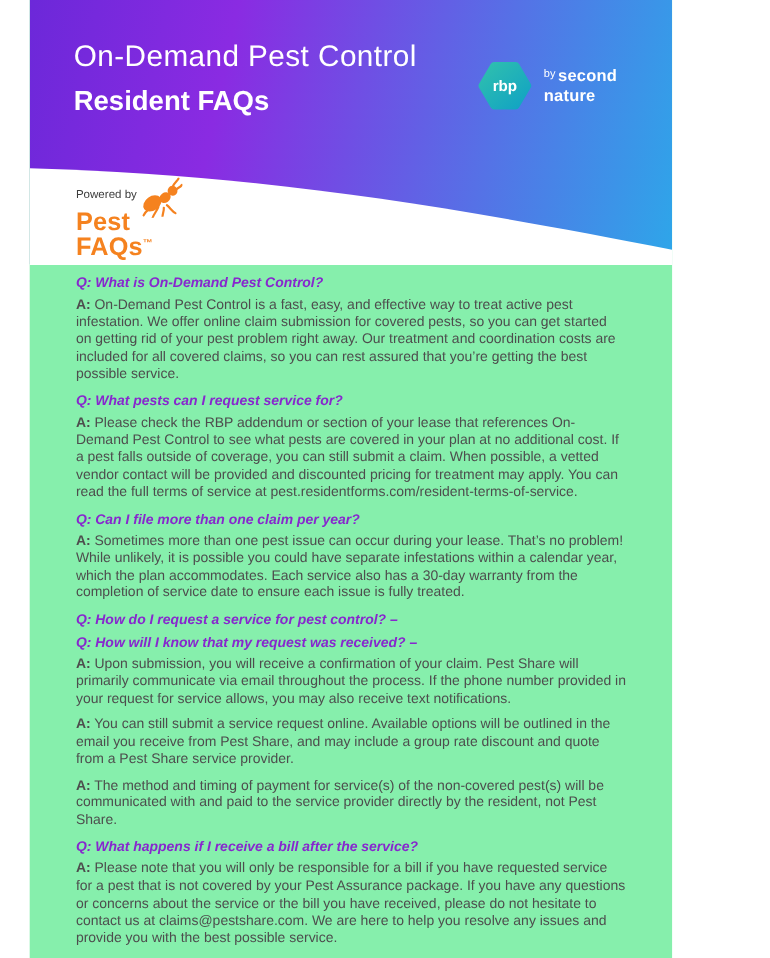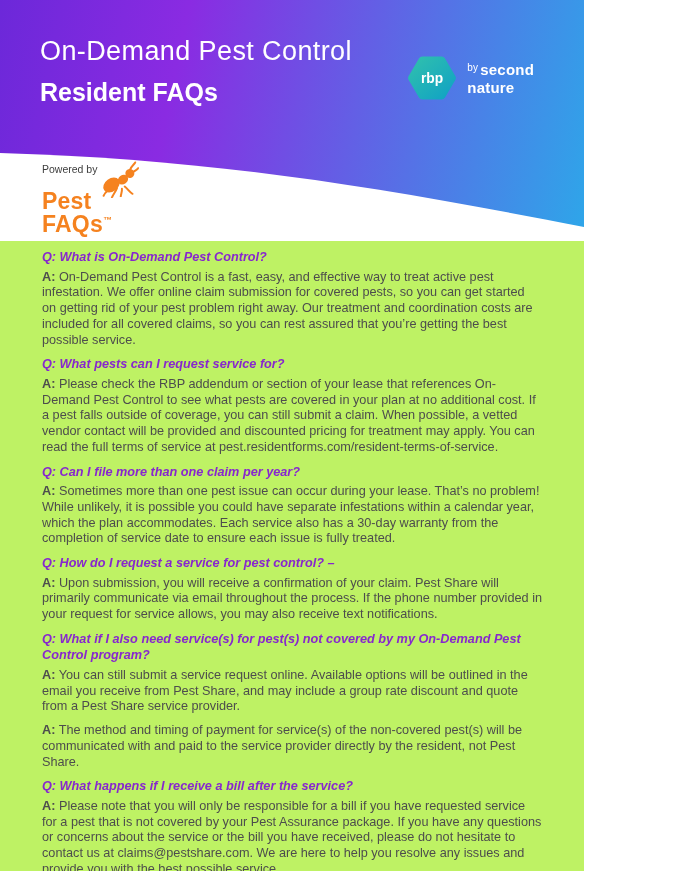--- a/index.html
+++ b/index.html
@@ -1,19 +1,19 @@
 <!DOCTYPE html>
 <html style="--header-gradient-left: #6C28D9; --header-gradient-mid: #8A2BE2; --header-gradient-right: #2EA6E9; --question: #8727CE; --answer: #4D4D4D; --pestshare-orange: #F5821F; --powered-by-text: #3D3D3D; --rbp-teal-start: #2FBFAE; --rbp-teal-end: #11A3C4;"><head>
 <meta charset="utf-8">
 <style>
   * { box-sizing: border-box; }
   body { margin: 0; background: #ffffff; }
   .page {
     width: 584px; height: 871px; position: relative; overflow: hidden;
-    background: #bef264; font-family: "Liberation Sans", sans-serif;
+    background: #86efac; font-family: "Liberation Sans", sans-serif; margin-left: 27px;
   }
 
   
   .hero {
     position: relative; height: 240px;
     background: linear-gradient(102deg,
       var(--header-gradient-left, #6C28D9) 0%,
       var(--header-gradient-mid, #8A2BE2) 30%,
       var(--header-gradient-right, #2EA6E9) 100%);
   }
@@ -25,21 +25,21 @@
   .rbp-badge svg { display: block; }
   .sn { color: #fff; line-height: 1; }
   .sn-l1 { font-size: 15px; font-weight: bold; letter-spacing: 0.2px; }
   .sn-by { font-size: 10px; font-weight: normal; position: relative; top: -4px; margin-right: 2px; }
   .sn-l2 { font-size: 15px; font-weight: bold; margin-top: 3px; letter-spacing: 0.2px; }
 
   .wave { position: absolute; left: 0; bottom: -1px; width: 100%; height: 100px; display: block; }
 
   
   .pestshare { position: absolute; left: 42px; top: 163px; z-index: 2; }
-  .ps-row1 { display: flex; align-items: flex-start; gap: 3px; }
+  .ps-row1 { display: flex; align-items: center; gap: 3px; }
   .ps-powered { font-size: 10.5px; color: var(--powered-by-text, #3D3D3D); padding-bottom: 7px; }
   .ps-ant { margin-bottom: 0; transform: rotate(-6deg); }
   .ps-name {
     color: var(--pestshare-orange, #F5821F);
     font-weight: bold; font-size: 23px; line-height: 0.98;
     letter-spacing: 0.2px; margin-top: -7px;
   }
   .ps-tm { font-size: 9px; vertical-align: super; }
 
   
@@ -129,25 +129,25 @@
     <section class="faq">
       <h3 class="faq-q">Q: Can I file more than one claim per year?</h3>
       <p class="faq-a"><strong>A:</strong> <span>Sometimes more than one pest issue can occur during your lease. That’s no problem! While unlikely, it is possible you could have separate infestations within a calendar year, which the plan accommodates. Each service also has a 30-day warranty from the completion of service date to ensure each issue is fully treated.</span></p>
     </section>
 
     <section class="faq">
       <h3 class="faq-q">Q: How do I request a service for pest control? –</h3>
     </section>
 
     <section class="faq">
+      <h3 class="faq-q">Q: How will I know that my request was received? –</h3>
       <p class="faq-a"><strong>A:</strong> <span>Upon submission, you will receive a confirmation of your claim. Pest Share will primarily communicate via email throughout the process. If the phone number provided in your request for service allows, you may also receive text notifications.</span></p>
     </section>
 
     <section class="faq">
-      <h3 class="faq-q">Q: What if I also need service(s) for pest(s) not covered by my On-Demand Pest Control program?</h3>
       <p class="faq-a"><strong>A:</strong> <span>You can still submit a service request online. Available options will be outlined in the email you receive from Pest Share, and may include a group rate discount and quote from a Pest Share service provider.</span></p>
     </section>
 
     <section class="faq">
       <p class="faq-a"><strong>A:</strong> <span>The method and timing of payment for service(s) of the non-covered pest(s) will be communicated with and paid to the service provider directly by the resident, not Pest Share.</span></p>
     </section>
 
     <section class="faq">
       <h3 class="faq-q">Q: What happens if I receive a bill after the service?</h3>
       <p class="faq-a"><strong>A:</strong> <span>Please note that you will only be responsible for a bill if you have requested service for a pest that is not covered by your Pest Assurance package. If you have any questions or concerns about the service or the bill you have received, please do not hesitate to contact us at claims@pestshare.com. We are here to help you resolve any issues and provide you with the best possible service.</span></p>

